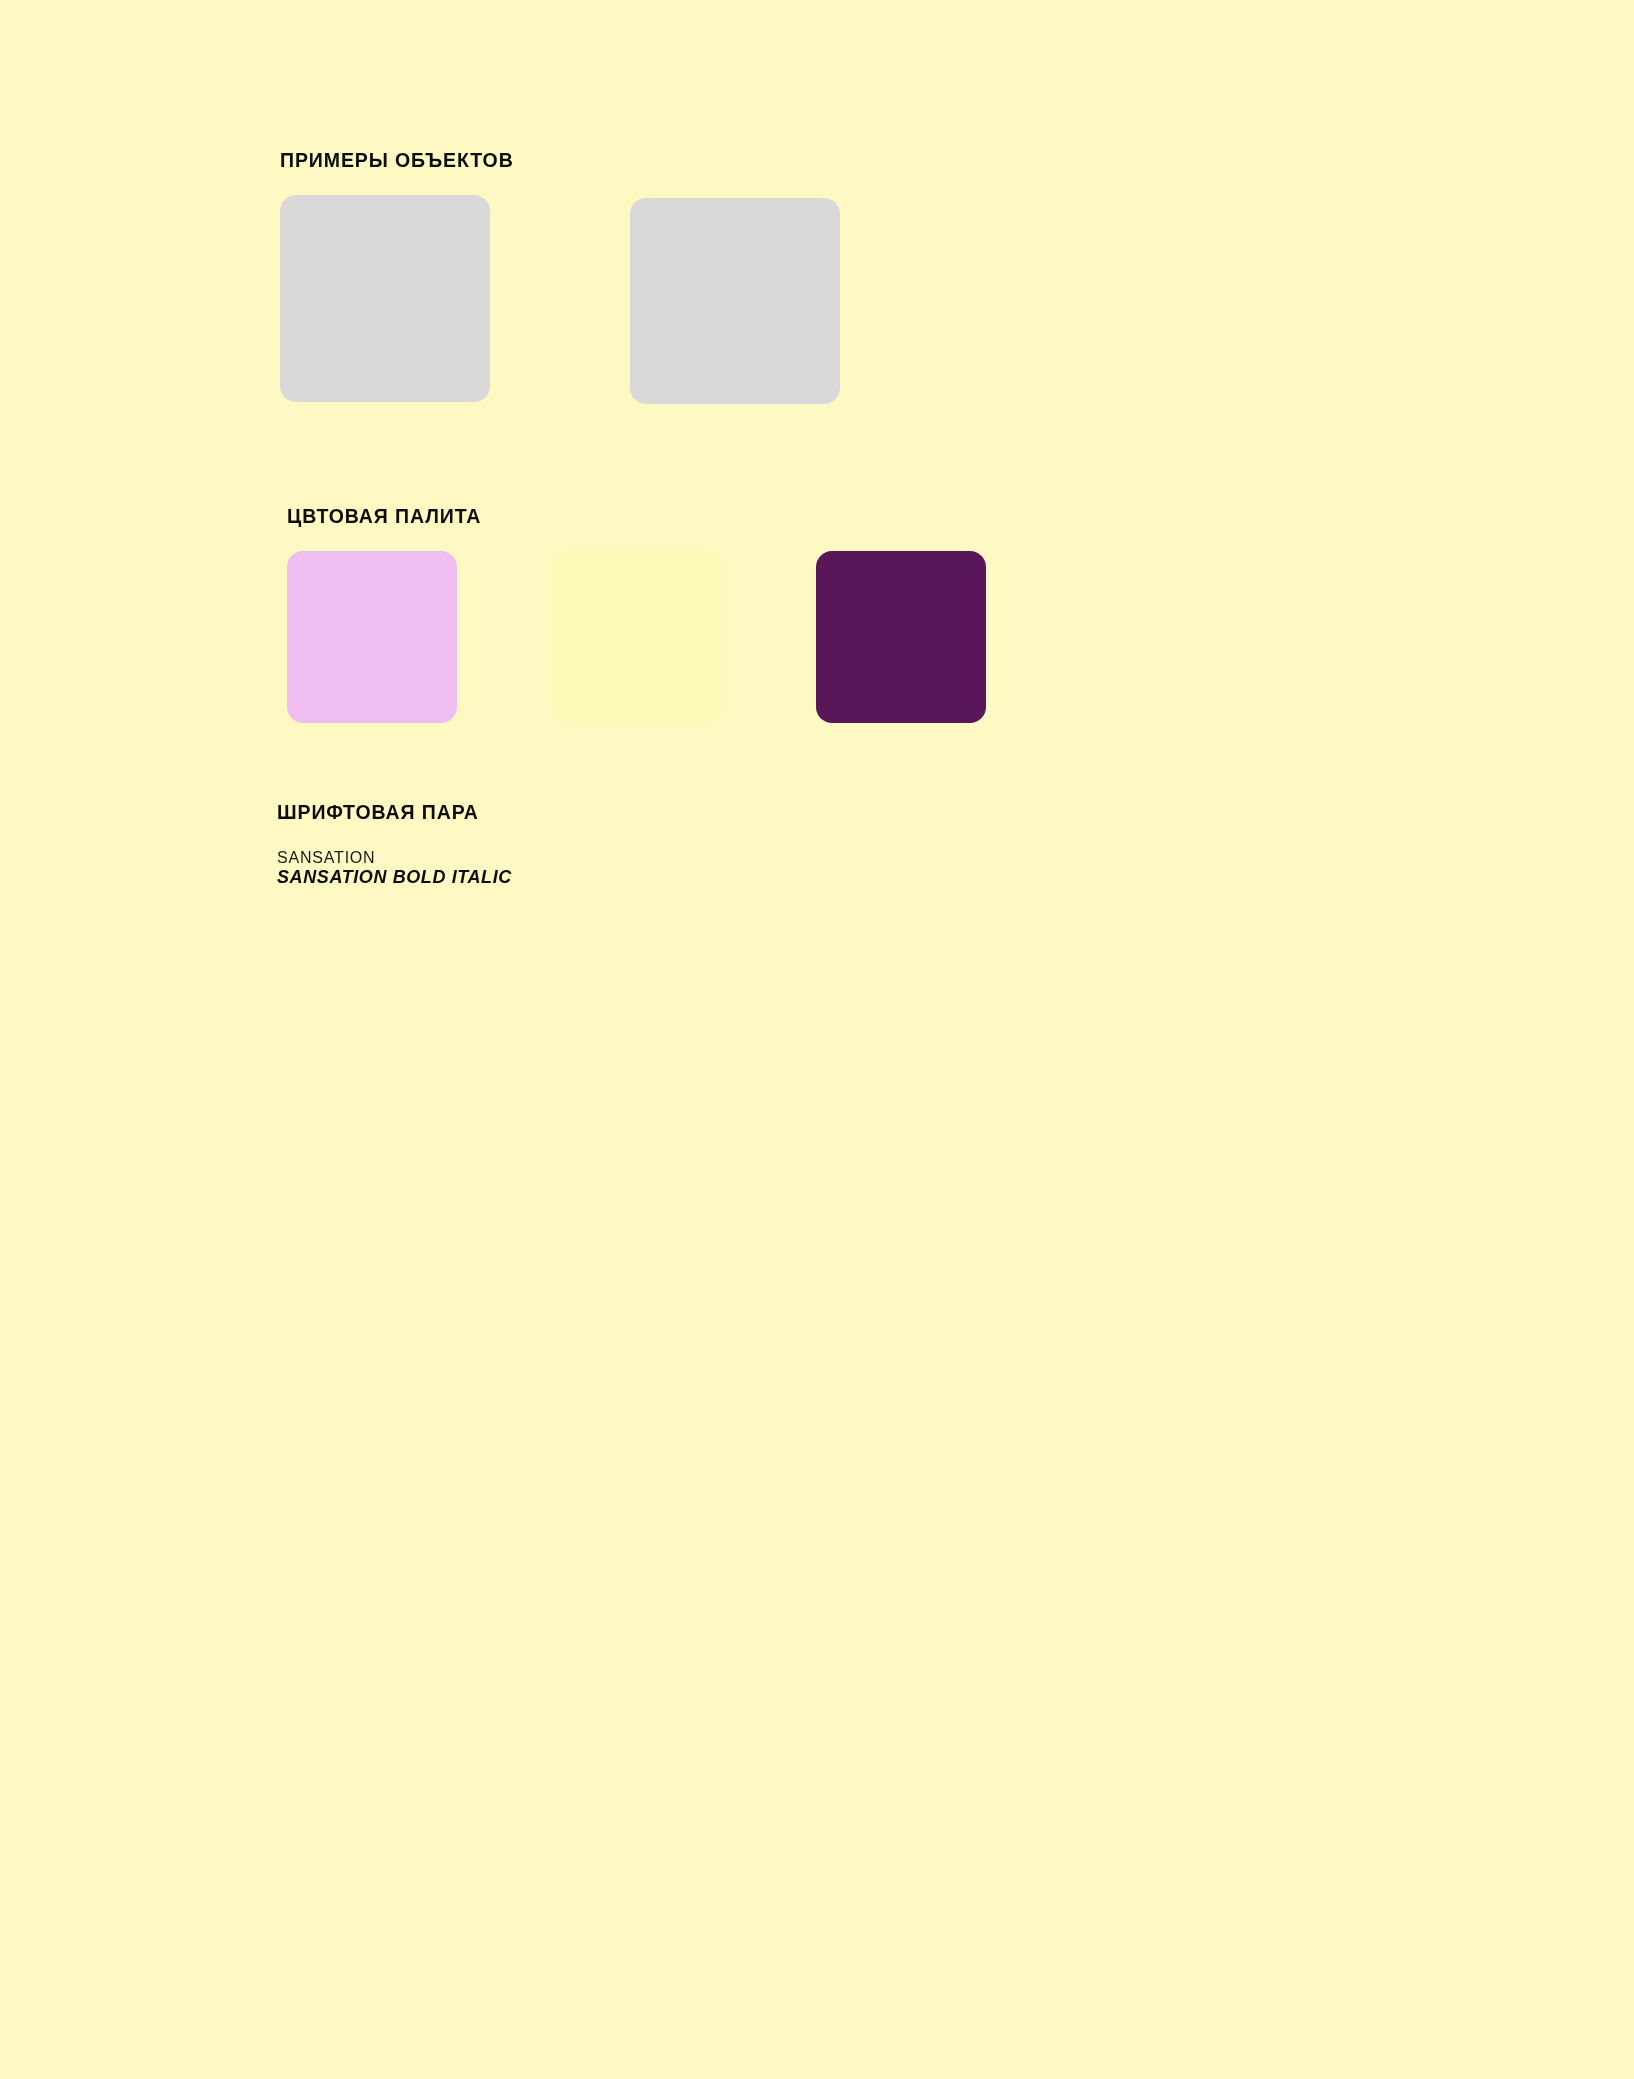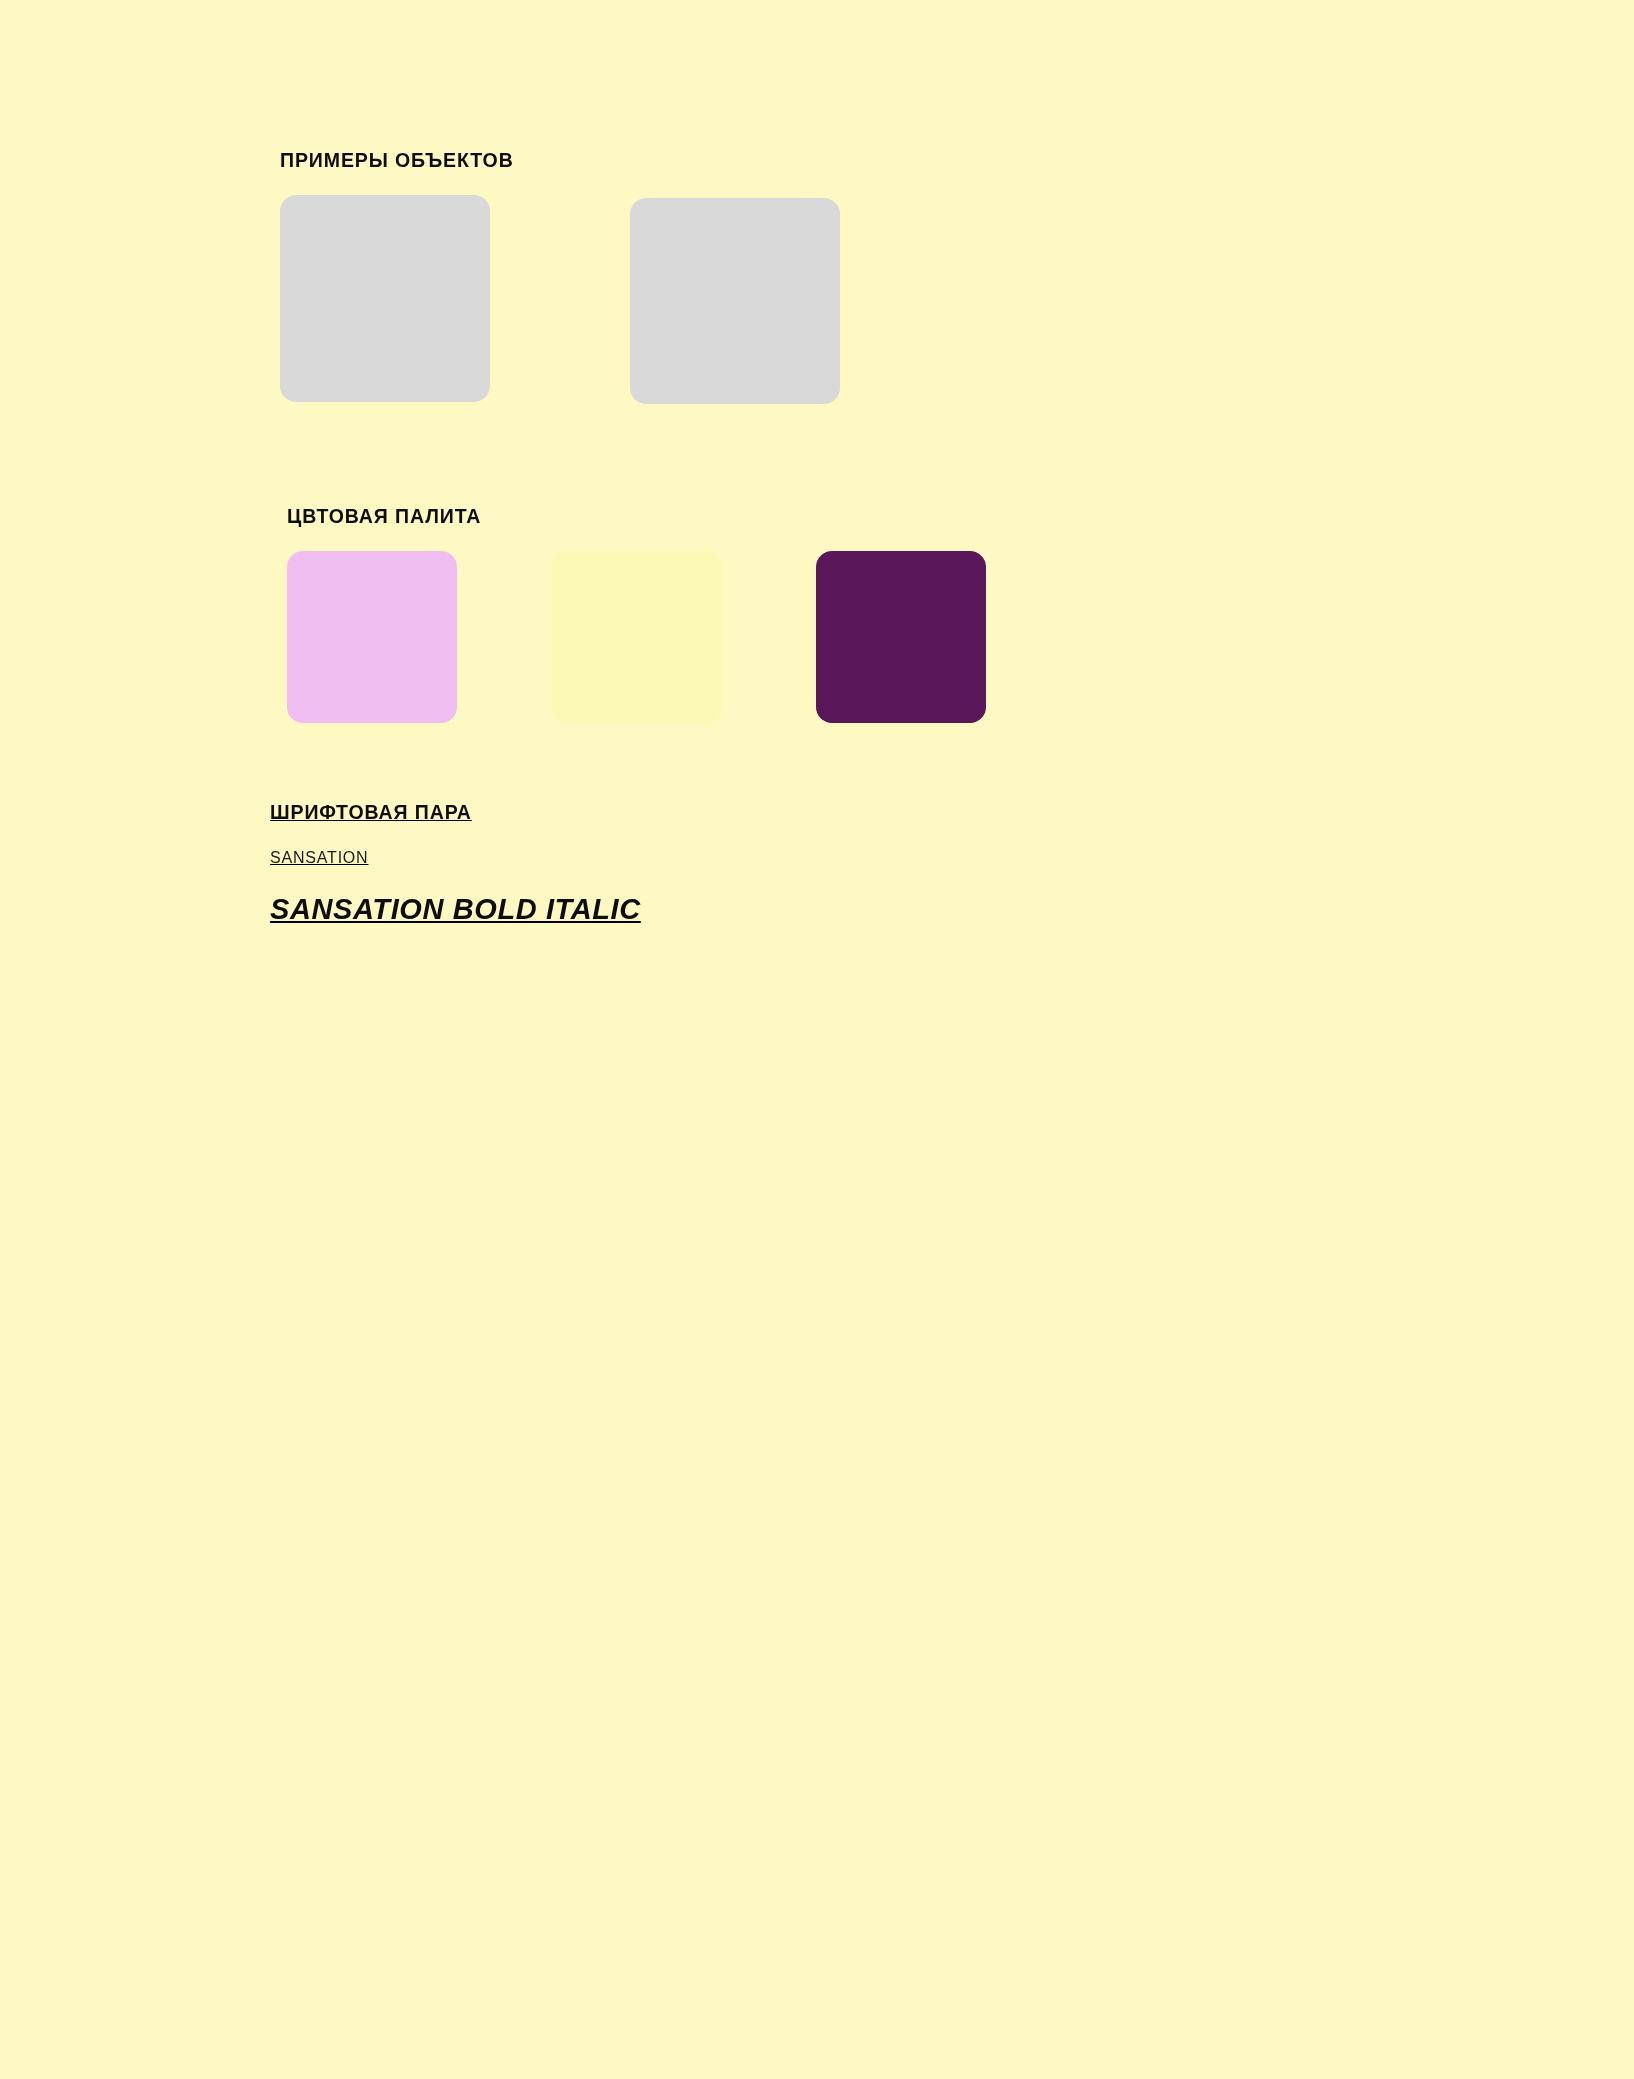--- a/index.html
+++ b/index.html
@@ -31,24 +31,23 @@
     width: 1100px;
   }
   .section-colors {
     position: absolute;
     left: 287px;
     top: 506px;
     width: 1100px;
   }
   .section-fonts {
     position: absolute;
-    left: 270px;
+    left: 277px;
     top: 802px;
     width: 1100px;
-    text-decoration: underline;
   }
 
   .section-heading {
     font-family: "Liberation Sans", sans-serif;
     font-size: 19.5px;
     font-weight: 700;
     letter-spacing: 0.9px;
     color: #0d0d0d;
     line-height: 1.1;
     margin: 0;
@@ -93,23 +92,22 @@
   .font-sample-regular {
     margin-top: 26px;
     font-family: "Liberation Sans", sans-serif;
     font-size: 16px;
     font-weight: 300;
     letter-spacing: 0.8px;
     color: #1a1a1a;
     white-space: nowrap;
   }
   .font-sample-bolditalic {
-    margin-top: 26px;
     font-family: "Liberation Sans", sans-serif;
-    font-size: 29px;
+    font-size: 18px;
     font-weight: 700;
     font-style: italic;
     letter-spacing: 0.6px;
     color: #0d0d0d;
     white-space: nowrap;
   }
 </style>
 </head>
 <body style="background: rgb(255, 255, 255);">
 

